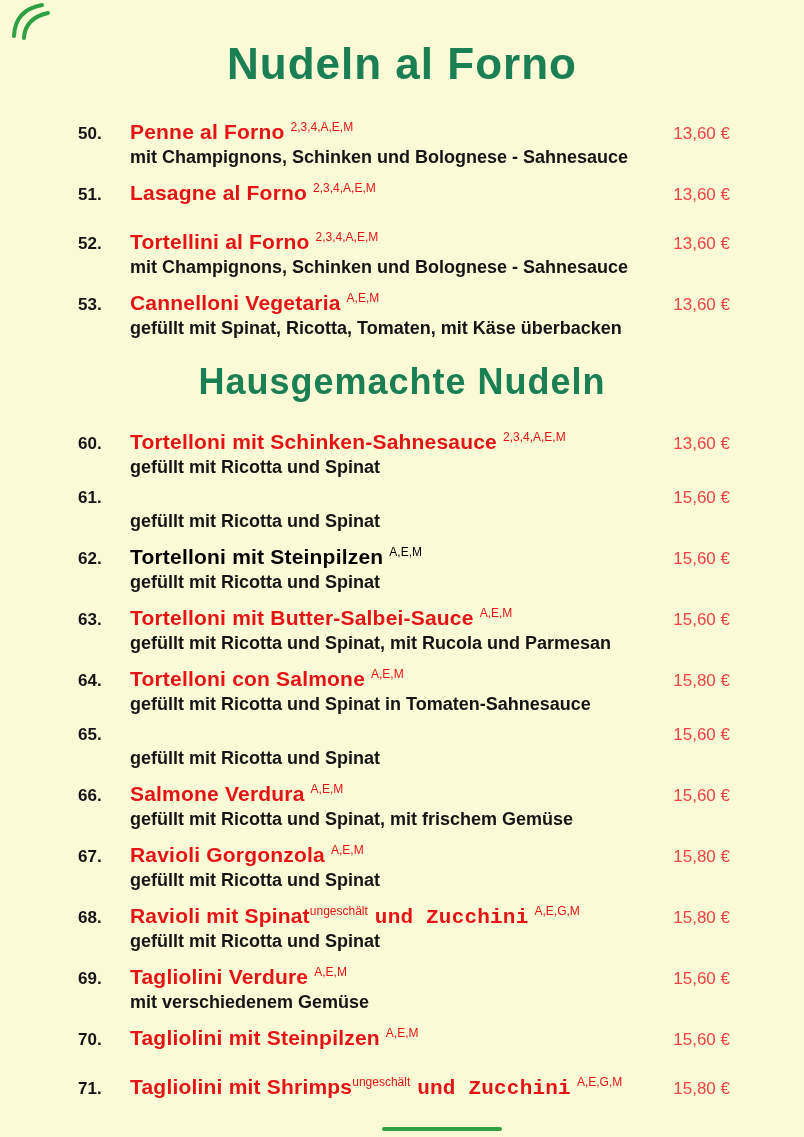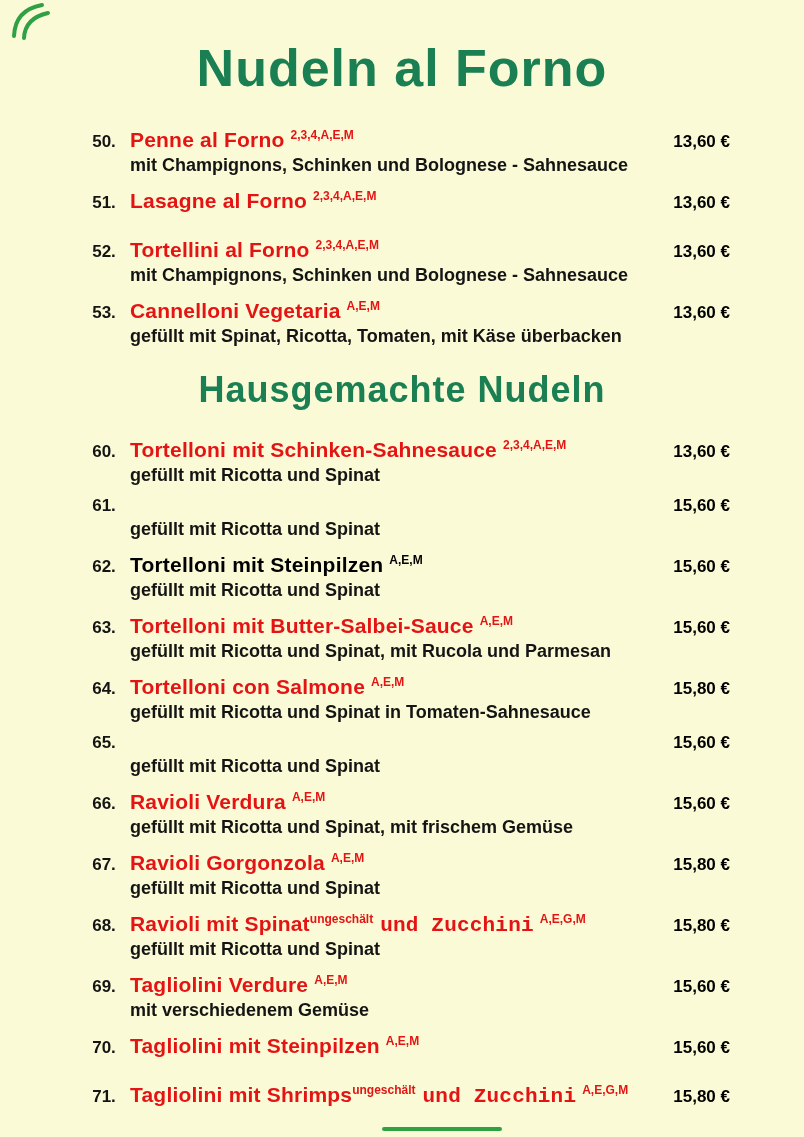--- a/index.html
+++ b/index.html
@@ -34,59 +34,58 @@
     width: 120px;
     height: 4px;
     border-radius: 2px;
   }
   .section-title {
     text-align: center;
     font-weight: bold;
     letter-spacing: 1px;
     line-height: 1;
   }
-  .title-1 { font-size: 52px; margin: 42px 0 28px 0; text-align: center; }
+  .title-1 { font-size: 44px; margin: 42px 0 28px 0; text-align: center; }
   .title-2 { font-size: 36px; margin: 26px 0 24px 0; }
   .menu-list {
     padding: 0 74px 0 78px;
   }
   .item { margin-bottom: 8px; }
   .item.no-desc { margin-bottom: 16px; }
   .item-row {
     display: flex;
     align-items: baseline;
     line-height: 26px;
   }
   .num {
     width: 52px;
     flex: 0 0 52px;
     font-size: 17px;
     font-weight: bold;
     color: #141414;
-    text-align: center;
   }
   .name {
     font-size: 21px;
     font-weight: bold;
     letter-spacing: 0.2px;
     white-space: nowrap;
   }
   .name .sup {
     font-size: 12px;
-    font-weight: bold;
+    font-weight: normal;
     vertical-align: 8px;
     letter-spacing: 0;
   }
   .name .sup.allergens { margin-left: 6px; }
   .name .name-cont { margin-left: 7px; font-family: Liberation Mono, monospace; }
   .price {
     margin-left: auto;
     font-size: 17px;
-    font-weight: bold;
-    color: #000000;
+    font-weight: normal;
+    color: #ef4444;
     white-space: nowrap;
   }
   .desc {
     margin-left: 52px;
     font-size: 18px;
     font-weight: bold;
     color: #141414;
     line-height: 20px;
   }
 </style>
@@ -193,21 +192,21 @@
     <div class="item-row">
       <span class="num">65.</span>
       <span class="price">15,60 €</span>
     </div>
     <div class="desc">gefüllt mit Ricotta und Spinat</div>
   </div>
 
   <div class="item">
     <div class="item-row">
       <span class="num">66.</span>
-      <span class="name" style="color: rgb(229, 20, 20);"><span>Ravioli Verdura</span><sup class="sup allergens">A,E,M</sup></span>
+      <span class="name" style="color: rgb(229, 20, 20);"><span>Salmone Verdura</span><sup class="sup allergens">A,E,M</sup></span>
       <span class="price">15,60 €</span>
     </div>
     <div class="desc">gefüllt mit Ricotta und Spinat, mit frischem Gemüse</div>
   </div>
 
   <div class="item">
     <div class="item-row">
       <span class="num">67.</span>
       <span class="name" style="color: rgb(229, 20, 20);"><span>Ravioli Gorgonzola</span><sup class="sup allergens">A,E,M</sup></span>
       <span class="price">15,80 €</span>

